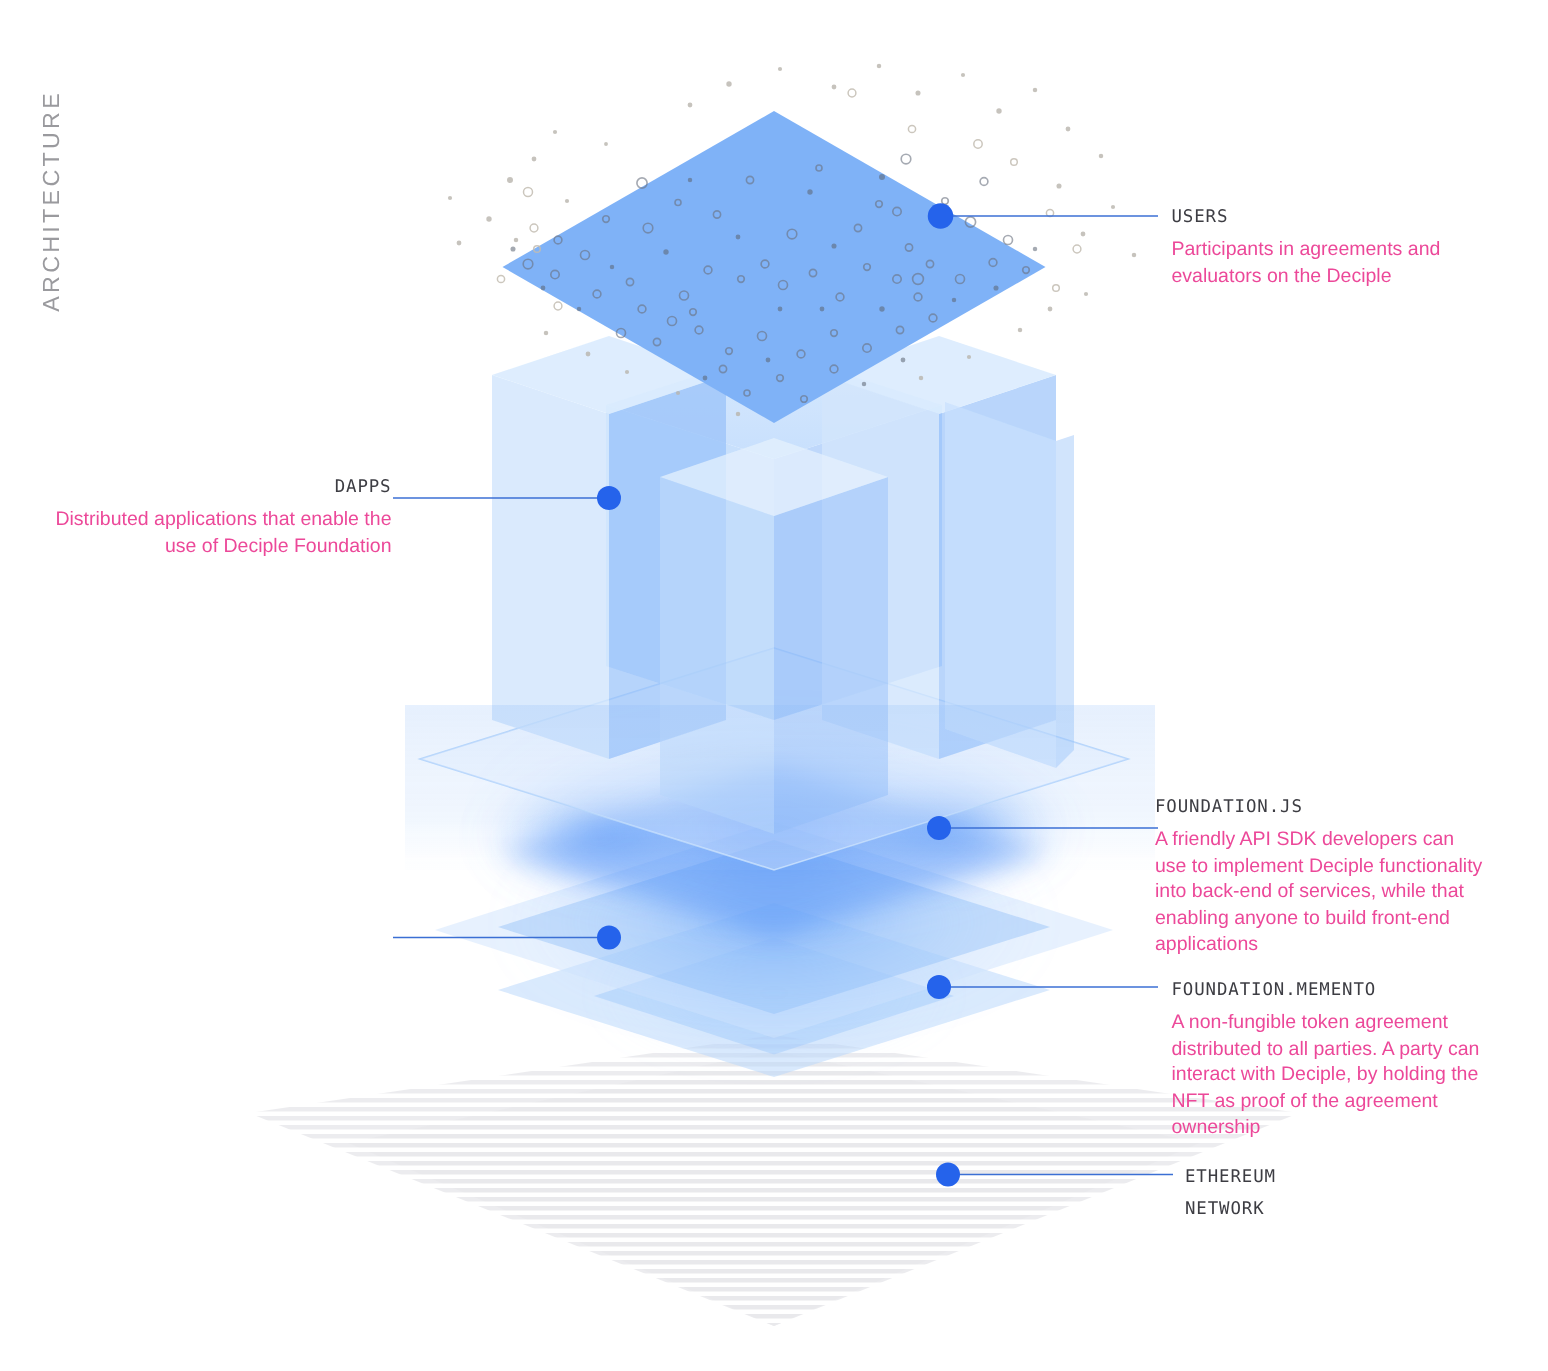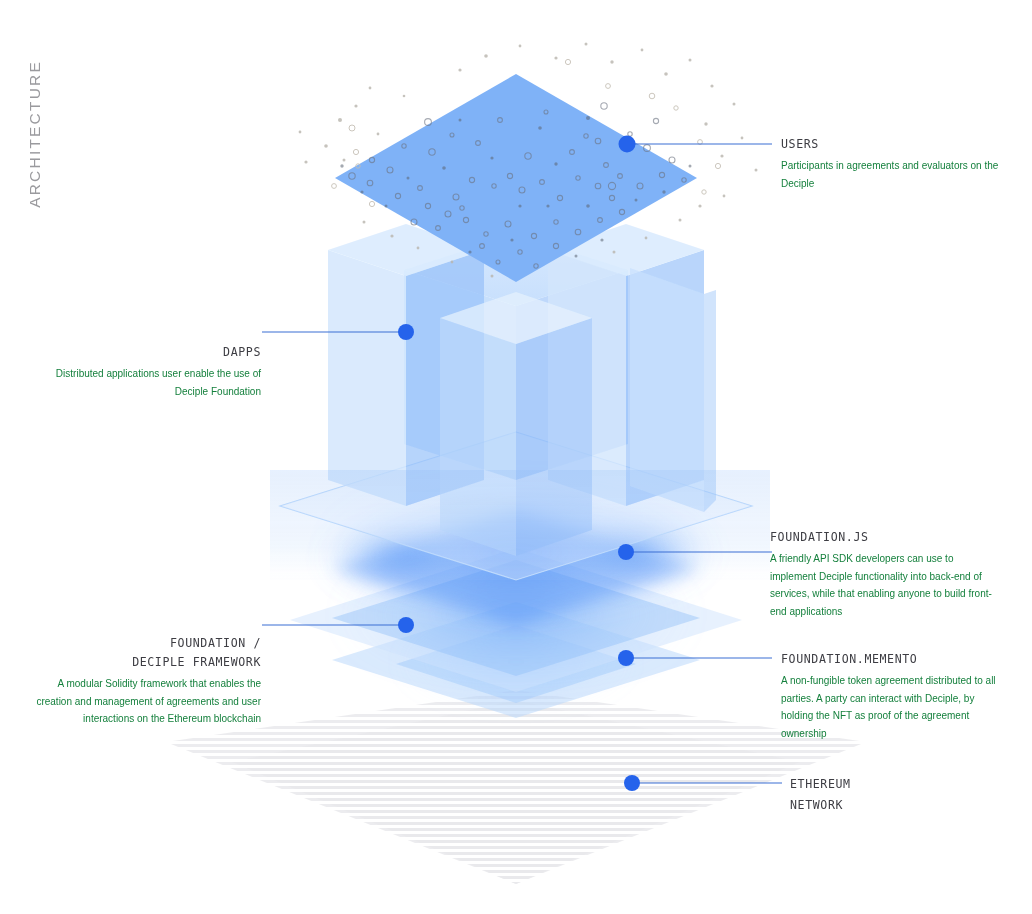--- a/index.html
+++ b/index.html
@@ -52,27 +52,27 @@
     font-size: 11.6px;
     letter-spacing: 0.6px;
     color: #3d3d43;
     font-weight: 400;
     line-height: 19px;
     margin: 0 0 3px 0;
     white-space: pre-line;
   }
   .callout .c-body {
     font-family: "Liberation Sans", sans-serif;
-    font-size: 10px;
+    font-size: 13px;
     line-height: 17.6px;
-    color: #15803d;
+    color: #ec4899;
     margin: 0;
   }
   .callout.right { text-align: left; }
-  .callout.left  { text-align: right; margin-top: 28px; }
+  .callout.left  { text-align: right; }
 
   .co-users       { left: 781px; top: 135px; }
   .co-dapps       { left: 30px;  top: 315px; width: 231px; }
   .co-fjs         { left: 770px; top: 528px; width: 222px; }
   .co-found       { left: 25px;  top: 606px; width: 236px; }
   .co-memento     { left: 781px; top: 650px; width: 222px; }
   .co-eth         { left: 790px; top: 774px; }
   .co-eth .c-title { line-height: 21px; }
 </style>
 </head>
@@ -357,33 +357,28 @@
     </g>
   </svg>
 
   <div class="callout right co-users">
     <div class="c-title">USERS</div>
     <div class="c-body">Participants in agreements and evaluators on the Deciple</div>
   </div>
 
   <div class="callout left co-dapps">
     <div class="c-title">DAPPS</div>
-    <div class="c-body">Distributed applications user enable the use of Deciple Foundation</div>
+    <div class="c-body">Distributed applications that enable the use of Deciple Foundation</div>
   </div>
 
   <div class="callout right co-fjs">
     <div class="c-title">FOUNDATION.JS</div>
     <div class="c-body">A friendly API SDK developers can use to implement Deciple functionality into back-end of services, while that enabling anyone to build front-end applications</div>
   </div>
 
-  <div class="callout left co-found">
-    <div class="c-title">FOUNDATION /
-DECIPLE FRAMEWORK</div>
-    <div class="c-body">A modular Solidity framework that enables the creation and management of agreements and user interactions on the Ethereum blockchain</div>
-  </div>
 
   <div class="callout right co-memento">
     <div class="c-title">FOUNDATION.MEMENTO</div>
     <div class="c-body">A non-fungible token agreement distributed to all parties. A party can interact with Deciple, by holding the NFT as proof of the agreement ownership</div>
   </div>
 
   <div class="callout right co-eth">
     <div class="c-title">ETHEREUM
 NETWORK</div>
   </div>

